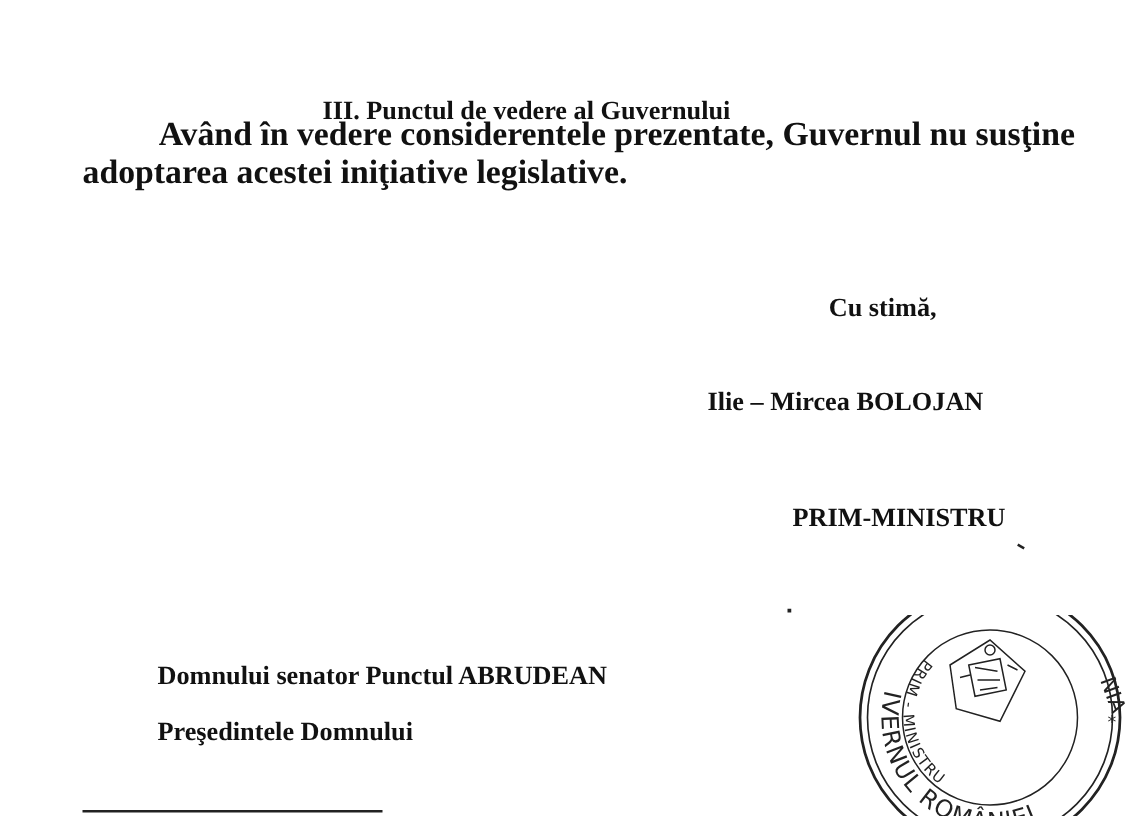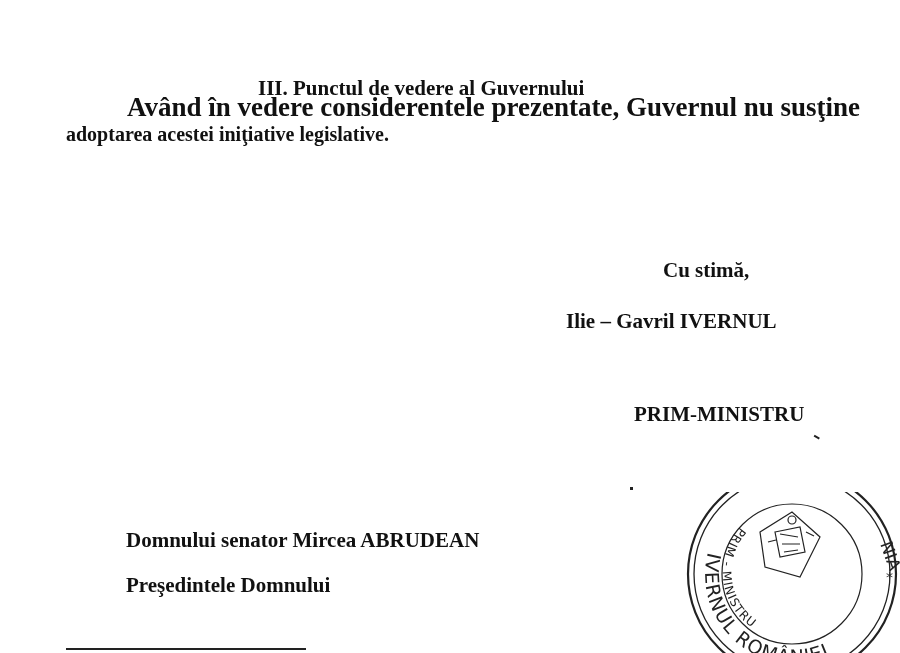--- a/index.html
+++ b/index.html
@@ -1,46 +1,46 @@
 <!DOCTYPE html>
 <html><head>
   <meta charset="utf-8">
   <style>
     html, body { margin: 0; padding: 0; background: #ffffff; }
     body { width: 900px; height: 653px; position: relative; overflow: hidden;
            font-family: "Liberation Serif", "DejaVu Serif", serif; color: #111; }
     .t { position: absolute; font-weight: bold; white-space: nowrap; font-size: 21px; line-height: 1; }
     #heading { left: 258px; top: 30px; margin-top: 48px; }
     #p1 { left: 127px; top: 94px; font-size: 27px; }
-    #p2 { left: 66px; top: 124px; font-size: 20px; }
-    #closing { left: 663px; top: 260px; }
+    #p2 { left: 66px; top: 124px; font-size: 27px; }
+    #closing { left: 663px; top: 236px; }
     #signer { left: 566px; top: 311px; }
     #title { left: 634px; top: 404px; }
     #addr1 { left: 126px; top: 530px; }
     #addr2 { left: 126px; top: 575px; }
     .rule { position: absolute; left: 66px; top: 648px; width: 240px; height: 2px; background: #222; }
     .dot { position: absolute; left: 630px; top: 487px; width: 3px; height: 3px; background: #222; }
     .tick { position: absolute; left: 813px; top: 436px; width: 6px; height: 3px; border-top: 2px solid #222; transform: rotate(30deg); }
     #stamp { position: absolute; left: 680px; top: 492px; width: 220px; height: 161px; overflow: hidden; }
   </style>
 </head>
 <body>
 
 <div>
   <div id="heading" class="t">III. Punctul de vedere al Guvernului</div>
   <div id="p1" class="t">Având în vedere considerentele prezentate, Guvernul nu susţine</div>
   <div id="p2" class="t">adoptarea acestei iniţiative legislative.</div>
 
   <div id="closing" class="t">Cu stimă,</div>
-  <div id="signer" class="t">Ilie – Gavril IVERNUL</div>
+  <div id="signer" class="t">Ilie – Mircea BOLOJAN</div>
   <div id="title" class="t">PRIM-MINISTRU</div>
   <div class="tick"></div>
   <div class="dot"></div>
 
-  <div id="addr1" class="t">Domnului senator Mircea ABRUDEAN</div>
+  <div id="addr1" class="t">Domnului senator Punctul ABRUDEAN</div>
   <div id="addr2" class="t">Preşedintele Domnului</div>
   <div class="rule"></div>
 
   <div id="stamp">
     <svg width="220" height="161" viewBox="0 0 220 161" xmlns="http://www.w3.org/2000/svg">
       <defs>
         <path id="outerArc" d="M 28,60 A 85,85 0 0 0 200,105" fill="none"></path>
         <path id="innerArc" d="M 60,35 A 62,62 0 0 0 160,125" fill="none"></path>
       </defs>
       <g fill="none" stroke="#222">

